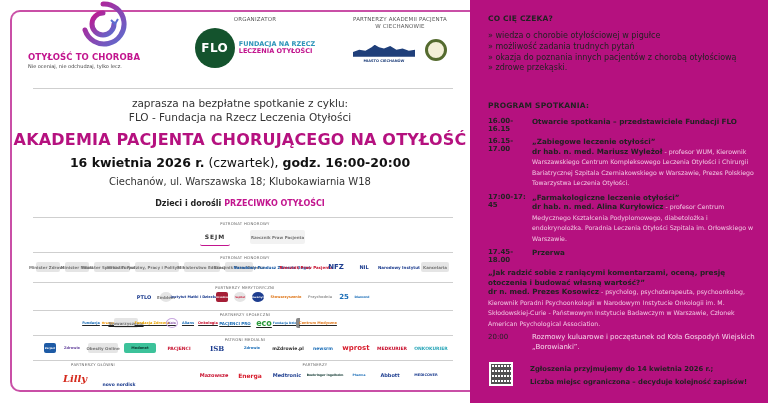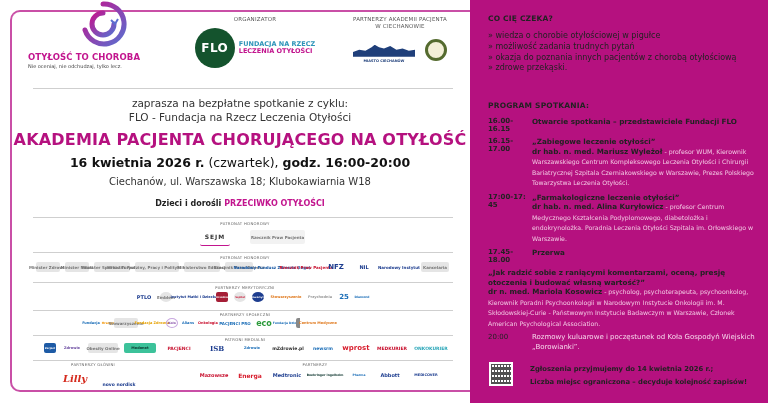--- a/index.html
+++ b/index.html
@@ -172,21 +172,21 @@
   <div class="lg" style="width:12px; border-radius:50%; background:#1d3d8f; color:#fff; font-size:2.5px;">Uniwersytet</div>
   <div class="lg" style="width:32px; color:#e07a1f; font-size:3.5px;">Stowarzyszenie</div>
   <div class="lg" style="width:24px; color:#999; font-size:3.5px;">Przychodnia</div>
   <div class="lg" style="width:12px; color:#1d6fb8; font-size:7px;">25</div>
   <div class="lg" style="width:12px; color:#1d6fb8; font-size:3px;">Diamond</div>
 </div>
 
 <div class="hr" style="left:33px; top:310px; width:420px;"></div>
 
 <div class="sec-label" style="left:195px; top:312px; width:100px;">PARTNERZY SPOŁECZNI</div>
-<div class="logo-row" style="left:80px; top:318px; ">
+<div class="logo-row" style="left:80px; top:318px; text-decoration:underline;">
   <div class="lg" style="width:22px; color:#1d6fb8; font-size:3.5px;">Fundacja</div>
   <div class="lg" style="width:12px; color:#f29400; font-size:3px;">Orange</div>
   <div class="lg lg-gray" style="width:24px;">Stowarzyszenie</div>
   <div class="lg" style="width:28px; color:#e6a100; font-size:3.5px;">Fundacja Zdrowia</div>
   <div class="lg" style="width:12px; border-radius:50%; color:#7a3ea0; font-size:3px; border:1px solid #c9a8e0;">Koło</div>
   <div class="lg" style="width:20px; color:#1d6fb8; font-size:3.5px;">Alians</div>
   <div class="lg" style="width:20px; color:#c8102e; font-size:3.5px;">Onkologia</div>
   <div class="lg" style="width:34px; color:#1d6fb8; font-size:4px;">PACJENCI PRO</div>
   <div class="lg" style="width:24px; color:#2b9a3a; font-size:8px;">eco</div>
   <div class="lg" style="width:20px; color:#1d6fb8; font-size:3px;">Fundacja Dzieci</div>
@@ -261,21 +261,21 @@
       <span class="sp">dr hab. n. med. Alina Kuryłowicz</span><span class="desc"> - profesor Centrum Medycznego Kształcenia Podyplomowego, diabetolożka i endokrynolożka. Poradnia Leczenia Otyłości Szpitala im. Orłowskiego w Warszawie.</span>
     </div>
   </div>
   <div class="prog-row">
     <div class="prog-time">17.45-18.00</div>
     <div class="prog-body"><span class="t">Przerwa</span></div>
   </div>
   <div class="prog-row">
     <div class="prog-body">
       <div class="t">„Jak radzić sobie z raniącymi komentarzami, oceną, presję otoczenia i budować własną wartość?”</div>
-      <span class="sp">dr n. med. Mariola Kosowicz</span><span class="desc"> - psycholog, psychoterapeuta, psychoonkolog, Kierownik Poradni Psychoonkologii w Narodowym Instytucie Onkologii im. M. Skłodowskiej-Curie - Państwowym Instytucie Badawczym w Warszawie, Członek American Psychological Association.</span>
+      <span class="sp">dr n. med. Prezes Kosowicz</span><span class="desc"> - psycholog, psychoterapeuta, psychoonkolog, Kierownik Poradni Psychoonkologii w Narodowym Instytucie Onkologii im. M. Skłodowskiej-Curie - Państwowym Instytucie Badawczym w Warszawie, Członek American Psychological Association.</span>
     </div>
   </div>
   <div class="prog-row">
     <div class="prog-time" style="font-weight:400;">20:00</div>
     <div class="prog-body"><span class="plain">Rozmowy kuluarowe i poczęstunek od Koła Gospodyń Wiejskich „Borowianki”.</span></div>
   </div>
 </div>
 
 <div class="qr">
     <div class="qr-inner"></div>

